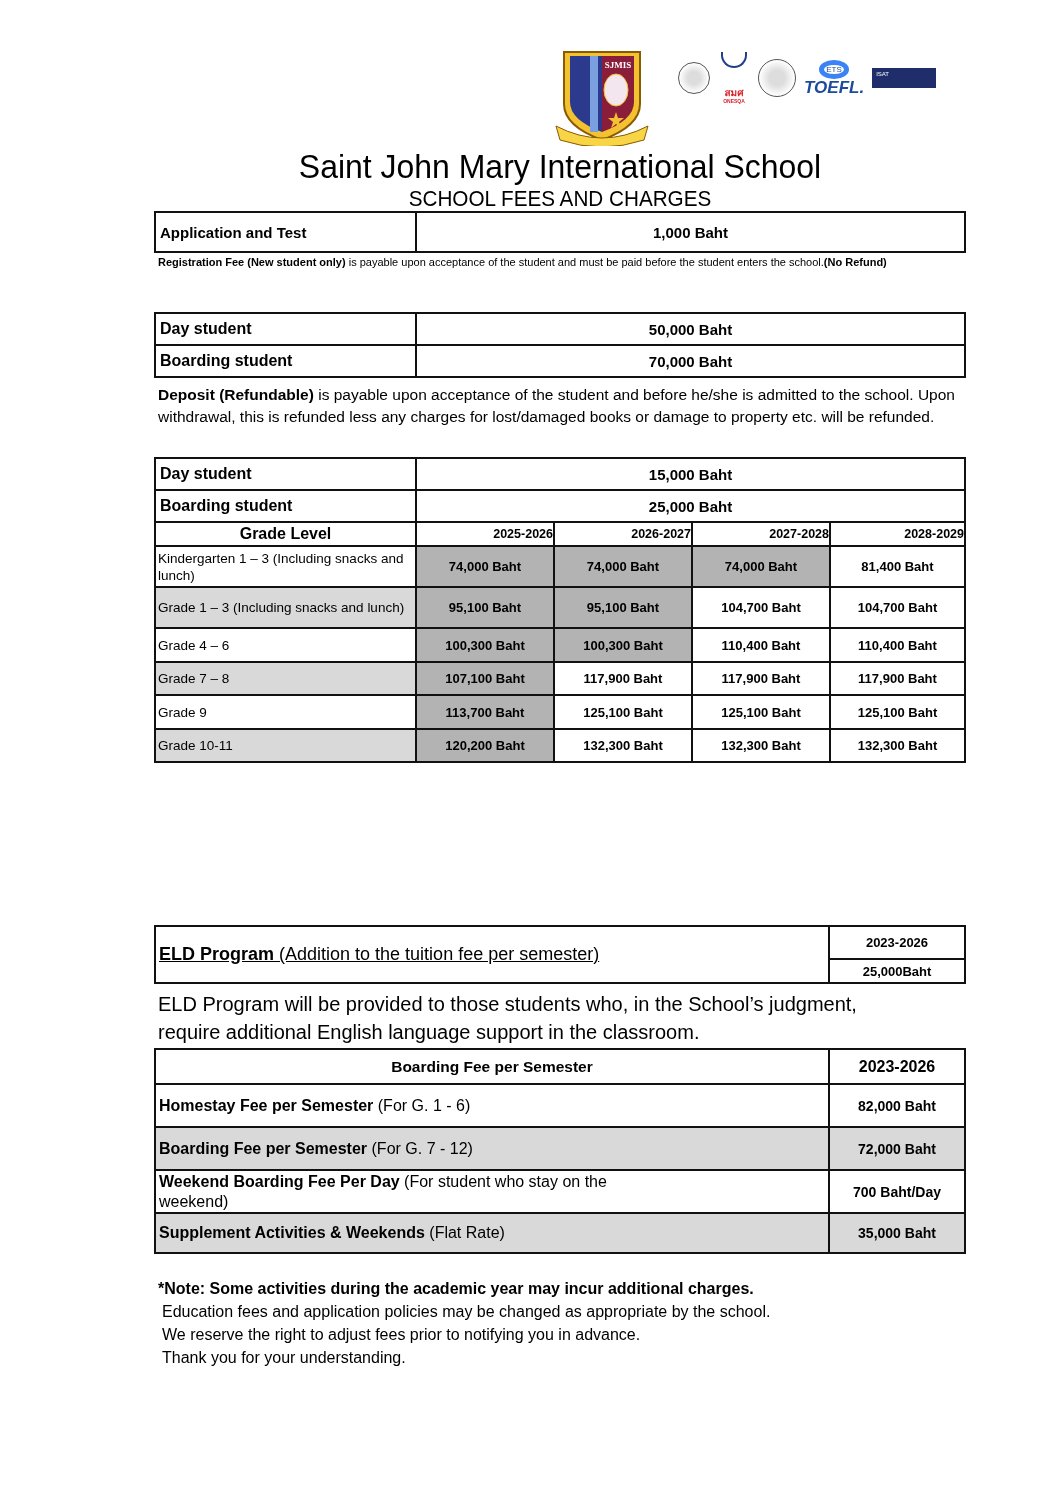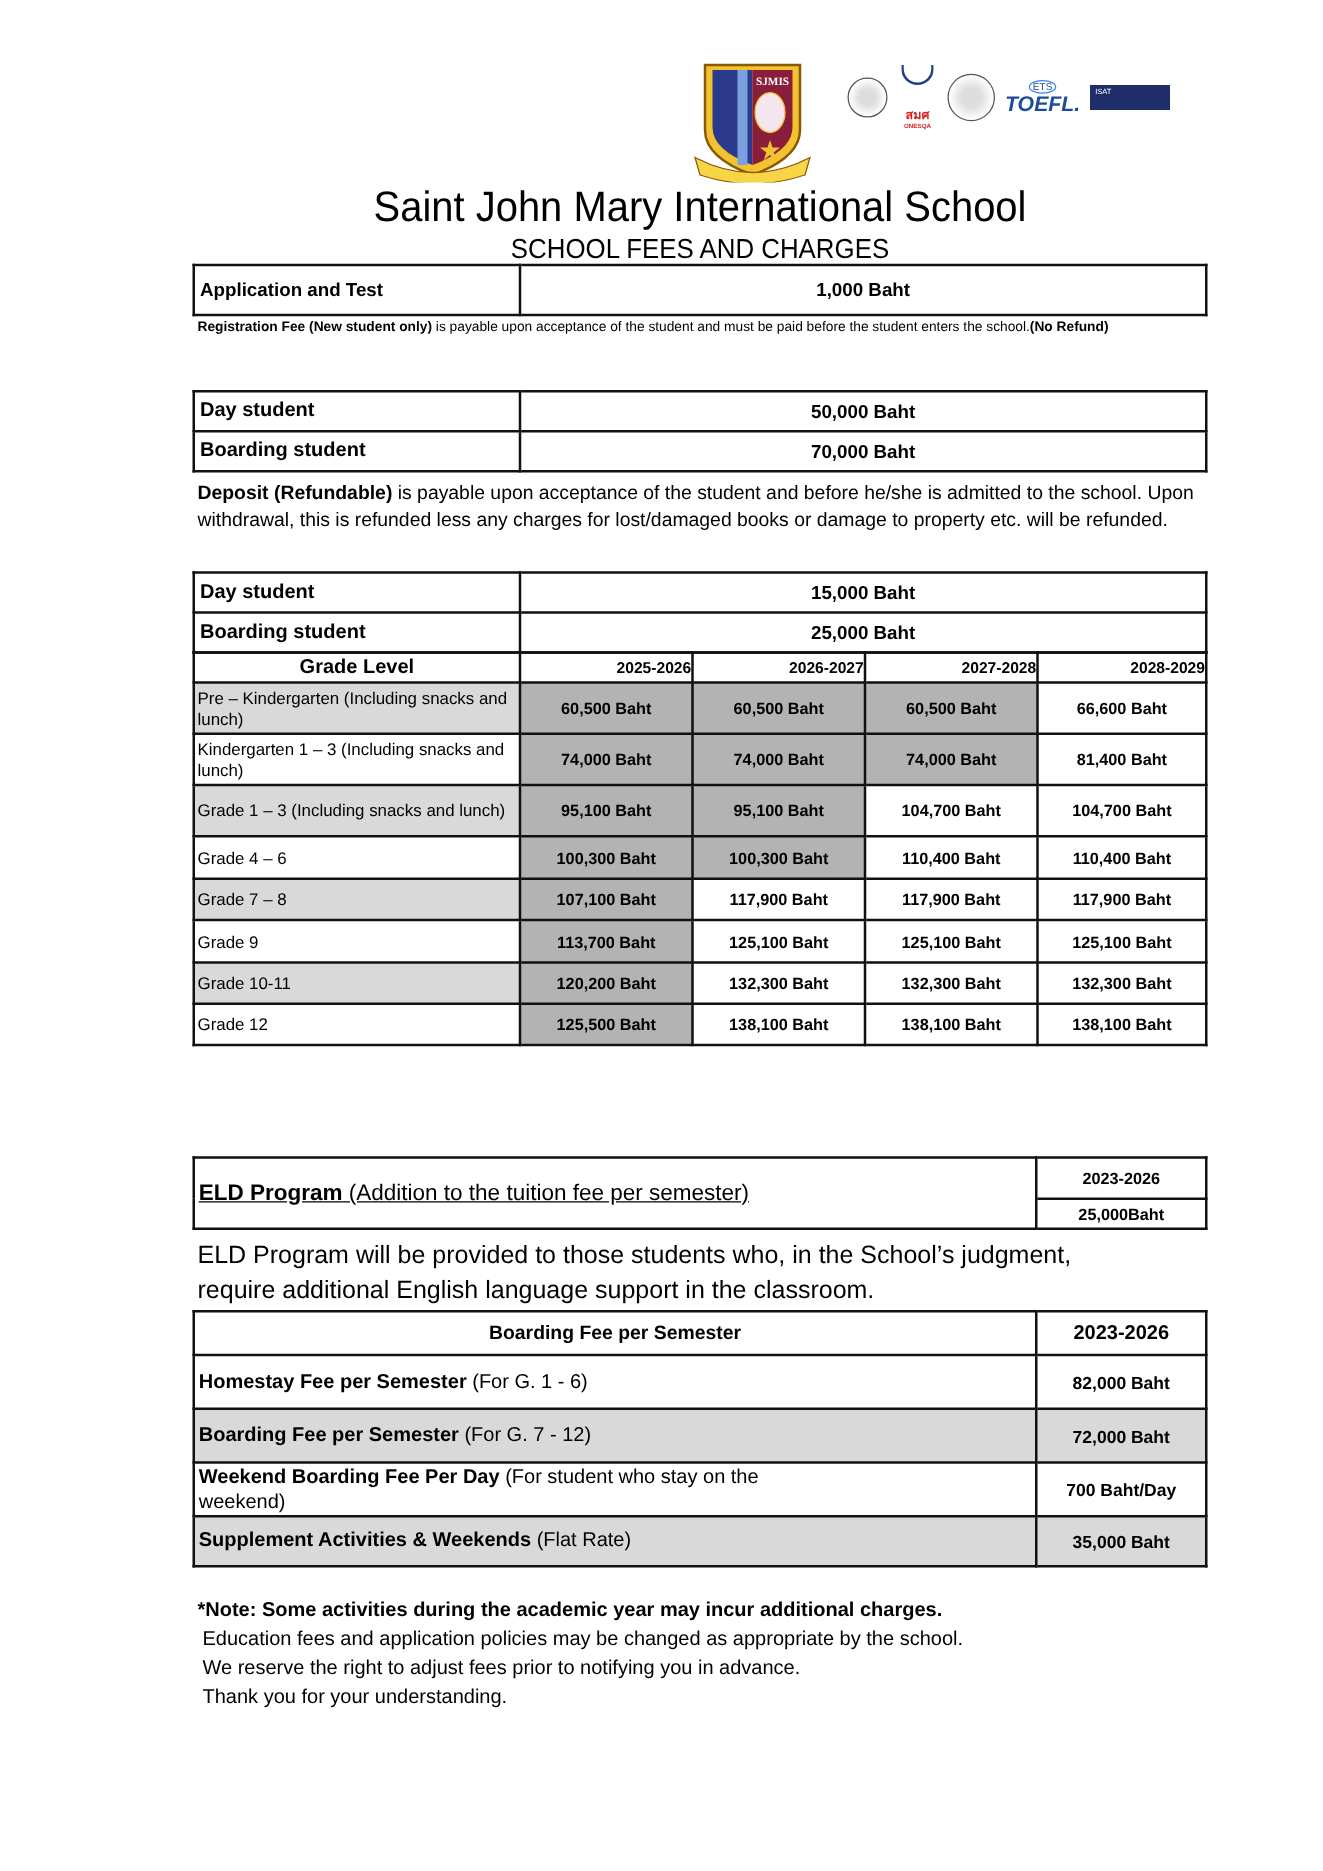--- a/index.html
+++ b/index.html
@@ -7,21 +7,21 @@
   .abs { position: absolute; }
   
   .crest { left: 552px; top: 46px; width: 100px; height: 100px; }
   .logos { left: 678px; top: 56px; height: 44px; display: flex; align-items: center; gap: 8px; }
   .logo-circ { width: 32px; height: 32px; border-radius: 50%; border: 1.5px solid #555; background: radial-gradient(circle, #ddd 30%, #fff 70%); }
   .onesqa { display:flex; flex-direction:column; align-items:center; width: 32px; }
   .onesqa .mark { width: 26px; height: 16px; border: 2px solid #223d8a; border-radius: 0 0 13px 13px; border-top: none; }
   .onesqa .t1 { color: #d81f26; font-size: 10px; font-weight: bold; line-height: 10px; margin-top: 20px; }
   .onesqa .t2 { color: #d81f26; font-size: 5px; font-weight: bold; }
   .toefl { display:flex; flex-direction:column; align-items:center; color: #1d4b9c; }
-  .toefl .ets { font-size: 8px; border: 1px solid #3b82f6; border-radius: 50%; padding: 0 2px; line-height: 9px; }
+  .toefl .ets { font-size: 8px; border: 5px solid #3b82f6; border-radius: 50%; padding: 0 2px; line-height: 9px; }
   .toefl .tf { font-size: 17px; font-weight: bold; font-style: italic; line-height: 17px; }
   .isat { width: 64px; height: 20px; background: #1f2d6b; color: #fff; font-size: 6px; padding: 3px 4px; }
 
   .title { left: 0; width: 1120px; top: 146px; text-align: center; font-size: 34px; line-height: 40px; transform: scaleX(0.94); transform-origin: 560px 0; }
   .subtitle { left: 0; width: 1120px; top: 186px; text-align: center; font-size: 22px; line-height: 26px; transform: scaleX(0.94); transform-origin: 560px 0; }
 
   table { border-collapse: collapse; position: absolute; left: 154px; width: 812px; table-layout: fixed; }
   td, th { border: 2px solid #111; font-size: 15px; }
   .lbl { font-weight: bold; padding-left: 4px; text-align: left; }
   .val { font-weight: bold; text-align: center; }
@@ -142,27 +142,20 @@
     </colgroup>
   <tbody>
   <tr style="height:24px;">
     <td class="hdg">Grade Level</td>
     <td class="hd">2025-2026</td>
     <td class="hd">2026-2027</td>
     <td class="hd">2027-2028</td>
     <td class="hd">2028-2029</td>
   </tr>
   <tr style="height:41px;">
-    <td class="grade light">Pre – Kindergarten (Including snacks and lunch)</td>
-    <td class="val dark">60,500 Baht</td>
-    <td class="val dark">60,500 Baht</td>
-    <td class="val dark">60,500 Baht</td>
-    <td class="val">66,600 Baht</td>
-  </tr>
-  <tr style="height:41px;">
     <td class="grade">Kindergarten 1 – 3 (Including snacks and lunch)</td>
     <td class="val dark">74,000 Baht</td>
     <td class="val dark">74,000 Baht</td>
     <td class="val dark">74,000 Baht</td>
     <td class="val">81,400 Baht</td>
   </tr>
   <tr style="height:41px;">
     <td class="grade light">Grade 1 – 3 (Including snacks and lunch)</td>
     <td class="val dark">95,100 Baht</td>
     <td class="val dark">95,100 Baht</td>
@@ -190,27 +183,20 @@
     <td class="val">125,100 Baht</td>
     <td class="val">125,100 Baht</td>
   </tr>
   <tr style="height:33px;">
     <td class="grade light">Grade 10-11</td>
     <td class="val dark">120,200 Baht</td>
     <td class="val">132,300 Baht</td>
     <td class="val">132,300 Baht</td>
     <td class="val">132,300 Baht</td>
   </tr>
-  <tr style="height:33px;">
-    <td class="grade">Grade 12</td>
-    <td class="val dark">125,500 Baht</td>
-    <td class="val">138,100 Baht</td>
-    <td class="val">138,100 Baht</td>
-    <td class="val">138,100 Baht</td>
-  </tr>
 </tbody>
   </table>
 
 <table class="eld" style="top:925px;">
   <colgroup>
       <col style="width:674px">
       <col>
     </colgroup>
   <tbody>
       <tr style="height:33px;">

